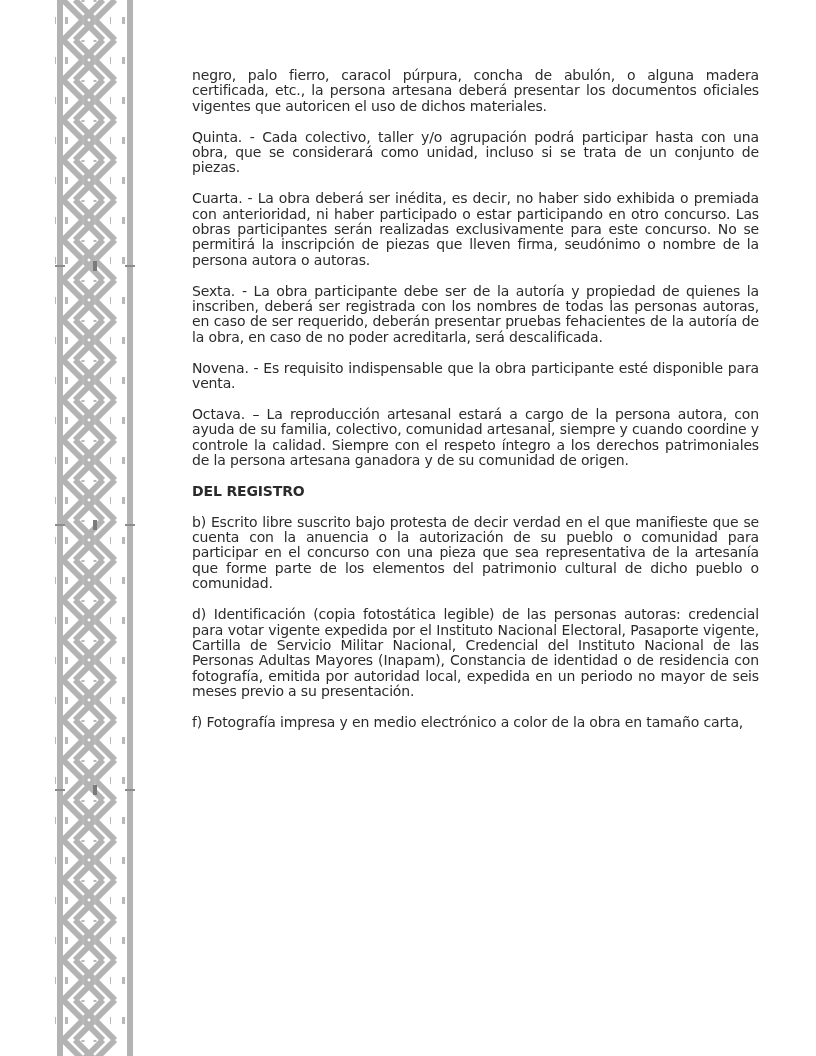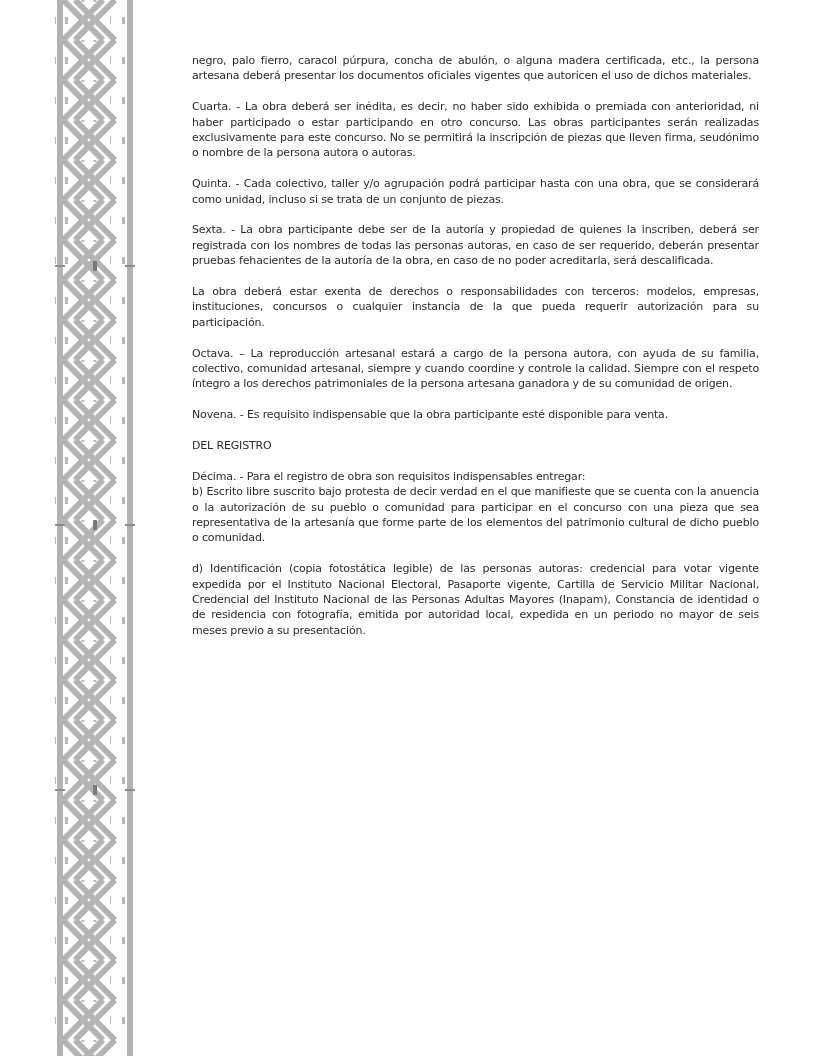--- a/index.html
+++ b/index.html
@@ -4,27 +4,27 @@
 <style>
   html, body { margin: 0; padding: 0; }
   body {
     width: 816px; height: 1056px; background: #ffffff; position: relative; overflow: hidden;
     font-family: "DejaVu Sans", sans-serif; color: #2b2b2b;
   }
   .border-deco {
     position: absolute; left: 55px; top: 0; width: 80px; height: 1056px;
   }
   .content {
-    position: absolute; left: 192px; top: 53px; width: 567px;
-    font-size: 11px; line-height: 15.4px; text-align: justify;
+    position: absolute; left: 192px; top: 68px; width: 567px;
+    font-size: 14px; line-height: 15.4px; text-align: justify;
     letter-spacing: -0.15px;
   }
   .content p { margin: 0 0 15.4px 0; }
   .content p.tight { margin: 0; }
-  .heading { font-weight: normal; margin: 0; }
+  .heading { font-weight: bold; margin: 0; }
   .item { margin: 0; }
 </style>
 </head>
 <body>
 
 <svg class="border-deco" viewBox="0 0 80 1056" width="80" height="1056" xmlns="http://www.w3.org/2000/svg">
   <defs>
     <pattern id="lattice" x="0" y="0" width="80" height="40" patternUnits="userSpaceOnUse">
 
       <path d="M20,0 L60,40 M60,0 L20,40" stroke="#b3b3b3" stroke-width="6" fill="none"></path>
@@ -52,26 +52,25 @@
     <rect x="70" y="524" width="10" height="2" fill="#8c8c8c"></rect>
     <rect x="38" y="520" width="4" height="10" fill="#7a7a7a"></rect>
     <rect x="0" y="789" width="10" height="2" fill="#8c8c8c"></rect>
     <rect x="70" y="789" width="10" height="2" fill="#8c8c8c"></rect>
     <rect x="38" y="785" width="4" height="10" fill="#7a7a7a"></rect>
   </g>
 </svg>
 
 <div class="content">
   <p>negro, palo fierro, caracol púrpura, concha de abulón, o alguna madera certificada, etc., la persona artesana deberá presentar los documentos oficiales vigentes que autoricen el uso de dichos materiales.</p>
+  <p>Quinta. - Cada colectivo, taller y/o agrupación podrá participar hasta con una obra, que se considerará como unidad, incluso si se trata de un conjunto de piezas.</p>
   <p>Cuarta. - La obra deberá ser inédita, es decir, no haber sido exhibida o premiada con anterioridad, ni haber participado o estar participando en otro concurso. Las obras participantes serán realizadas exclusivamente para este concurso. No se permitirá la inscripción de piezas que lleven firma, seudónimo o nombre de la persona autora o autoras.</p>
-  <p>Quinta. - Cada colectivo, taller y/o agrupación podrá participar hasta con una obra, que se considerará como unidad, incluso si se trata de un conjunto de piezas.</p>
   <p>Sexta. - La obra participante debe ser de la autoría y propiedad de quienes la inscriben, deberá ser registrada con los nombres de todas las personas autoras, en caso de ser requerido, deberán presentar pruebas fehacientes de la autoría de la obra, en caso de no poder acreditarla, será descalificada.</p>
-  <p>La obra deberá estar exenta de derechos o responsabilidades con terceros: modelos, empresas, instituciones, concursos o cualquier instancia de la que pueda requerir autorización para su participación.</p>
+  <p>Novena. - Es requisito indispensable que la obra participante esté disponible para venta.</p>
   <p>Octava. – La reproducción artesanal estará a cargo de la persona autora, con ayuda de su familia, colectivo, comunidad artesanal, siempre y cuando coordine y controle la calidad. Siempre con el respeto íntegro a los derechos patrimoniales de la persona artesana ganadora y de su comunidad de origen.</p>
-  <p>Novena. - Es requisito indispensable que la obra participante esté disponible para venta.</p>
 
   <div>
     <p class="heading">DEL REGISTRO</p>
-    <p class="tight">Décima. - Para el registro de obra son requisitos indispensables entregar:</p>
     <p class="item">b)  Escrito libre suscrito bajo protesta de decir verdad en el que manifieste que se cuenta con la anuencia o la autorización de su pueblo o comunidad para participar en el concurso con una pieza que sea representativa de la artesanía que forme parte de los elementos del patrimonio cultural de dicho pueblo o comunidad.</p>
     <p class="item">d)  Identificación (copia fotostática legible) de las personas autoras: credencial para votar vigente expedida por el Instituto Nacional Electoral, Pasaporte vigente, Cartilla de Servicio Militar Nacional, Credencial del Instituto Nacional de las Personas Adultas Mayores (Inapam), Constancia de identidad o de residencia con fotografía, emitida por autoridad local, expedida en un periodo no mayor de seis meses previo a su presentación.</p>
+    <p class="item">f)  Fotografía impresa y en medio electrónico a color de la obra en tamaño carta,</p>
   </div>
 </div>
 
 </body></html>

